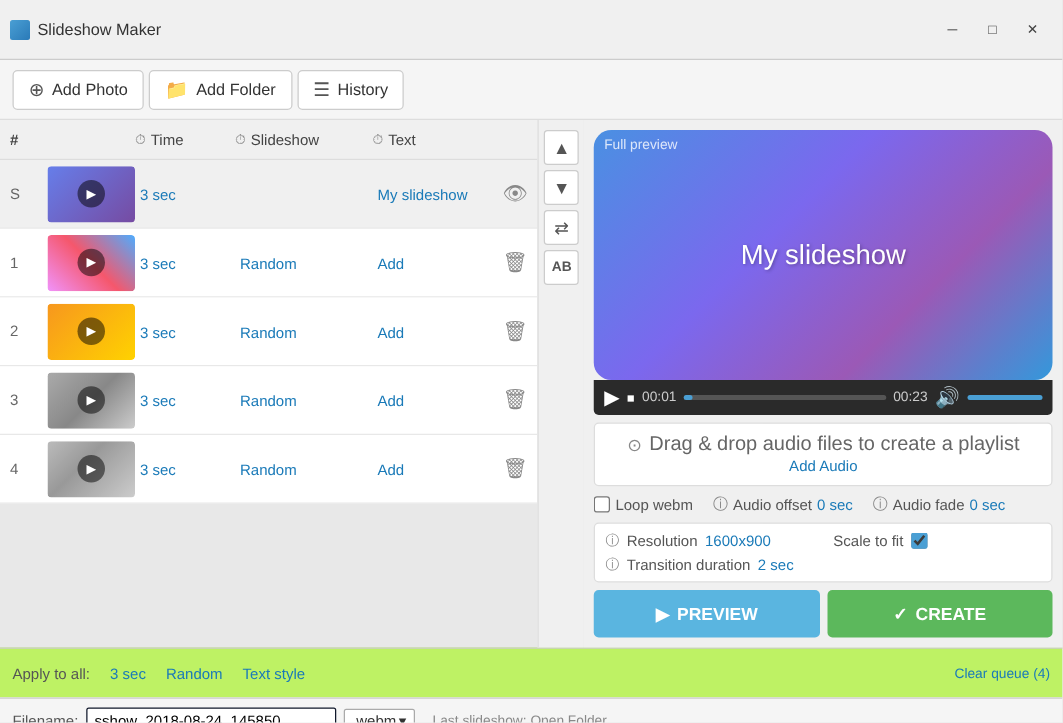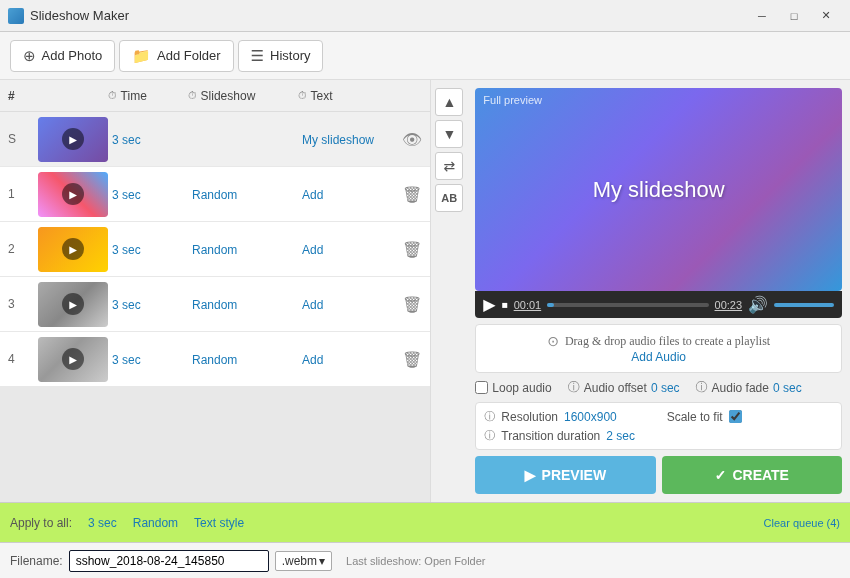--- a/index.html
+++ b/index.html
@@ -1,21 +1,21 @@
 <!DOCTYPE html>
 <html><head>
   <meta charset="utf-8">
   <style>
     * { box-sizing: border-box; margin: 0; padding: 0; }
     body { font-family: 'Segoe UI', Arial, sans-serif; font-size: 13px; background: #e8e8e8; width: 850px; height: 578px; overflow: hidden; }
 
     
     .title-bar {
       background: #f0f0f0;
-      height: 32px;
+      height: 48px;
       display: flex;
       align-items: center;
       justify-content: space-between;
       padding: 0 8px;
       border-bottom: 1px solid #ccc;
     }
     .title-bar-left { display: flex; align-items: center; gap: 6px; }
     .title-bar-icon { width: 16px; height: 16px; background: linear-gradient(135deg, #4a9fd4, #2a7ab8); border-radius: 2px; }
     .title-bar-title { font-size: 13px; color: #333; }
     .title-bar-controls { display: flex; gap: 0; }
@@ -118,21 +118,21 @@
       display: flex;
       flex-direction: column;
       padding: 8px;
       background: #f0f0f0;
     }
 
     
     .video-preview {
       flex: 1;
       background: linear-gradient(135deg, #4a90e2 0%, #7b68ee 40%, #9b59b6 70%, #3498db 100%);
-      border-radius: 4px;
+      border-radius: 14px;
       display: flex;
       flex-direction: column;
       align-items: center;
       justify-content: center;
       position: relative;
       min-height: 180px;
     }
     .preview-label {
       position: absolute;
       top: 6px;
@@ -150,21 +150,21 @@
     
     .video-controls {
       background: #2a2a2a;
       border-radius: 0 0 4px 4px;
       padding: 4px 8px;
       display: flex;
       align-items: center;
       gap: 6px;
     }
     .vc-btn { background: none; border: none; color: white; cursor: pointer; font-size: 16px; }
-    .vc-time { color: #ccc; font-size: 11px; text-decoration: underline; }
+    .vc-time { color: #ccc; font-size: 11px; }
     .vc-progress {
       flex: 1;
       height: 4px;
       background: #555;
       border-radius: 2px;
       position: relative;
     }
     .vc-progress-fill {
       height: 100%;
       background: #4a9fd4;
@@ -180,21 +180,21 @@
 
     
     .audio-section {
       background: white;
       border: 1px solid #ddd;
       border-radius: 4px;
       padding: 8px;
       margin-top: 6px;
       text-align: center;
     }
-    .audio-drop { color: #666; font-size: 12px; font-family: Liberation Serif, serif; }
+    .audio-drop { color: #666; font-size: 16px; }
     .audio-link { color: #1a7ab8; text-decoration: none; font-size: 12px; }
     .audio-options {
       display: flex;
       align-items: center;
       gap: 16px;
       margin-top: 6px;
       font-size: 12px;
       color: #555;
     }
     .audio-opt-item { display: flex; align-items: center; gap: 4px; }
@@ -494,21 +494,21 @@
       <div style="display:flex; align-items:center; gap:6px; justify-content:center;">
         <span style="color:#888; font-size:14px;">⊙</span>
         <span class="audio-drop">Drag &amp; drop audio files to create a playlist</span>
       </div>
       <a href="#" class="audio-link">Add Audio</a>
     </div>
 
     <div class="audio-options">
       <div class="audio-opt-item">
         <input type="checkbox" style="">
-        <span>Loop audio</span>
+        <span>Loop webm</span>
       </div>
       <div class="audio-opt-item">
         <span style="color:#888;">ⓘ</span>
         <span>Audio offset</span>
         <a href="#" class="audio-link">0 sec</a>
       </div>
       <div class="audio-opt-item">
         <span style="color:#888;">ⓘ</span>
         <span>Audio fade</span>
         <a href="#" class="audio-link">0 sec</a>

